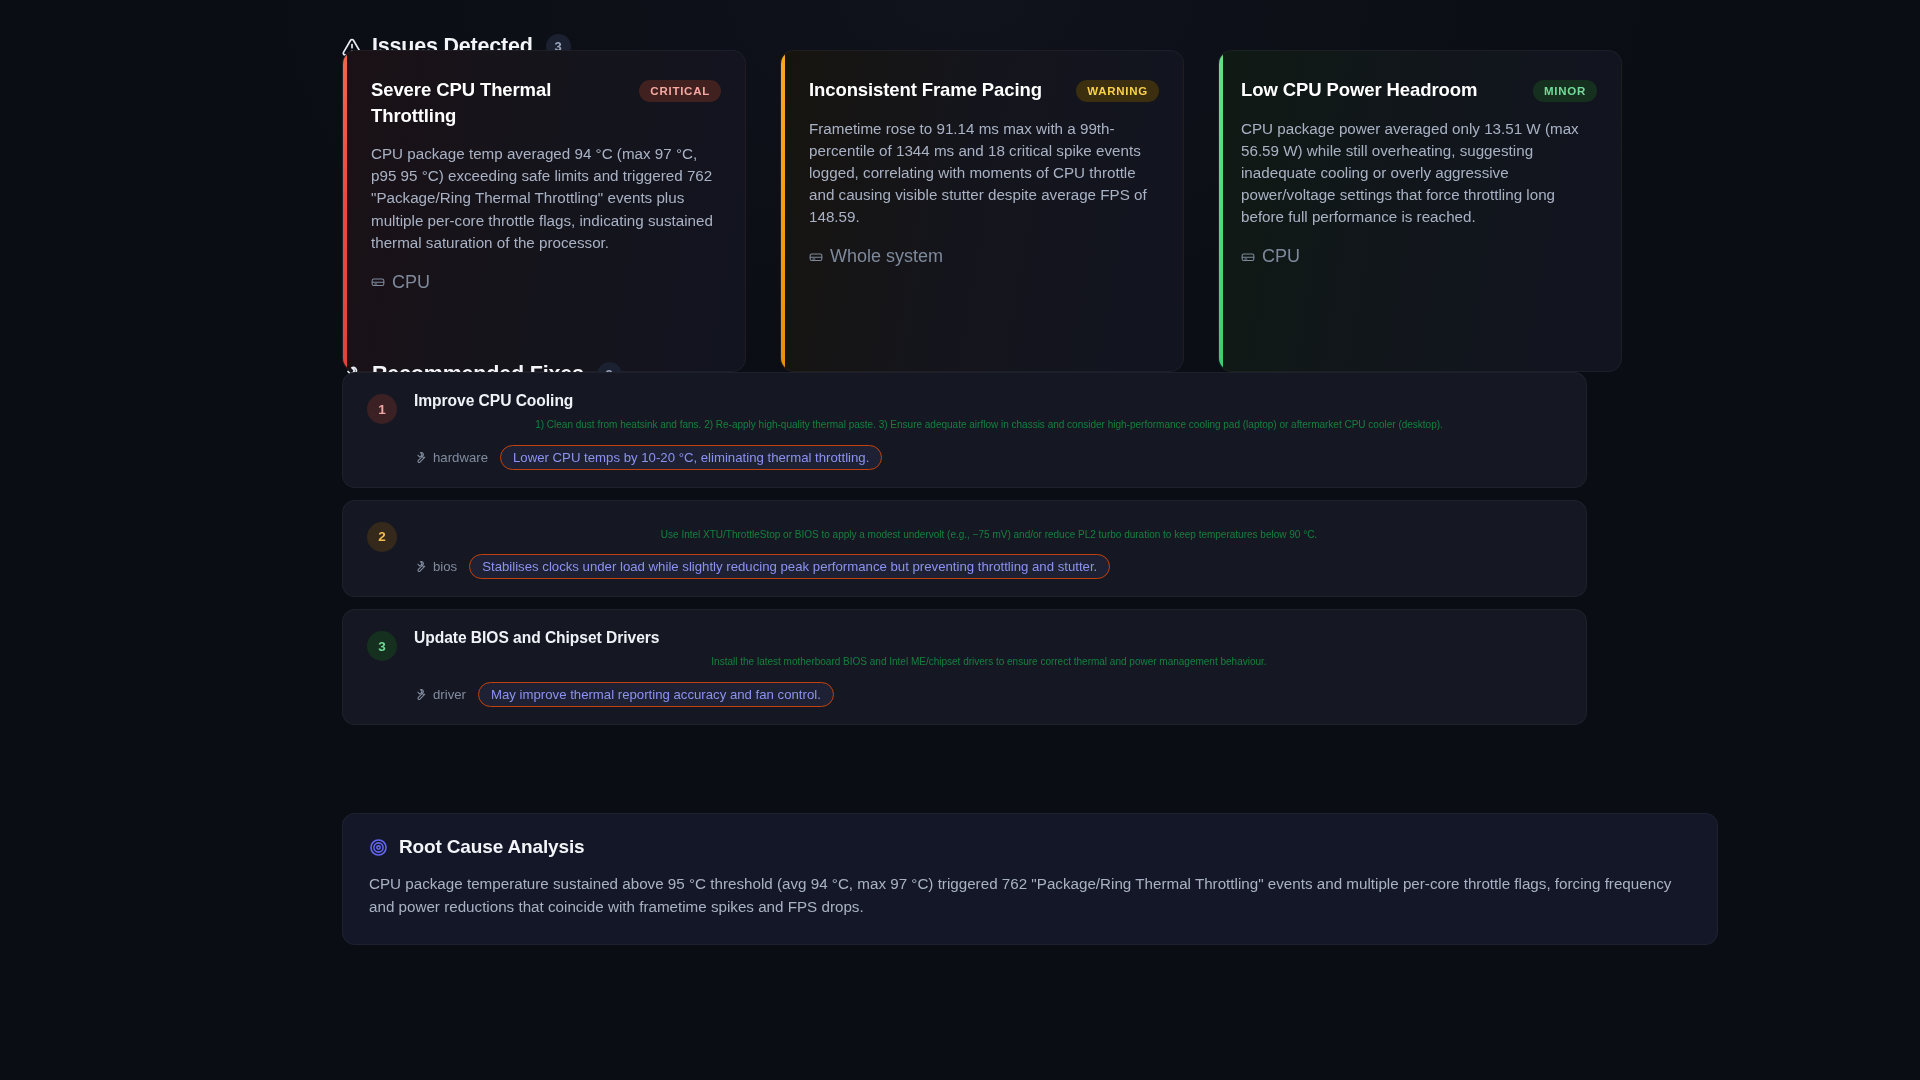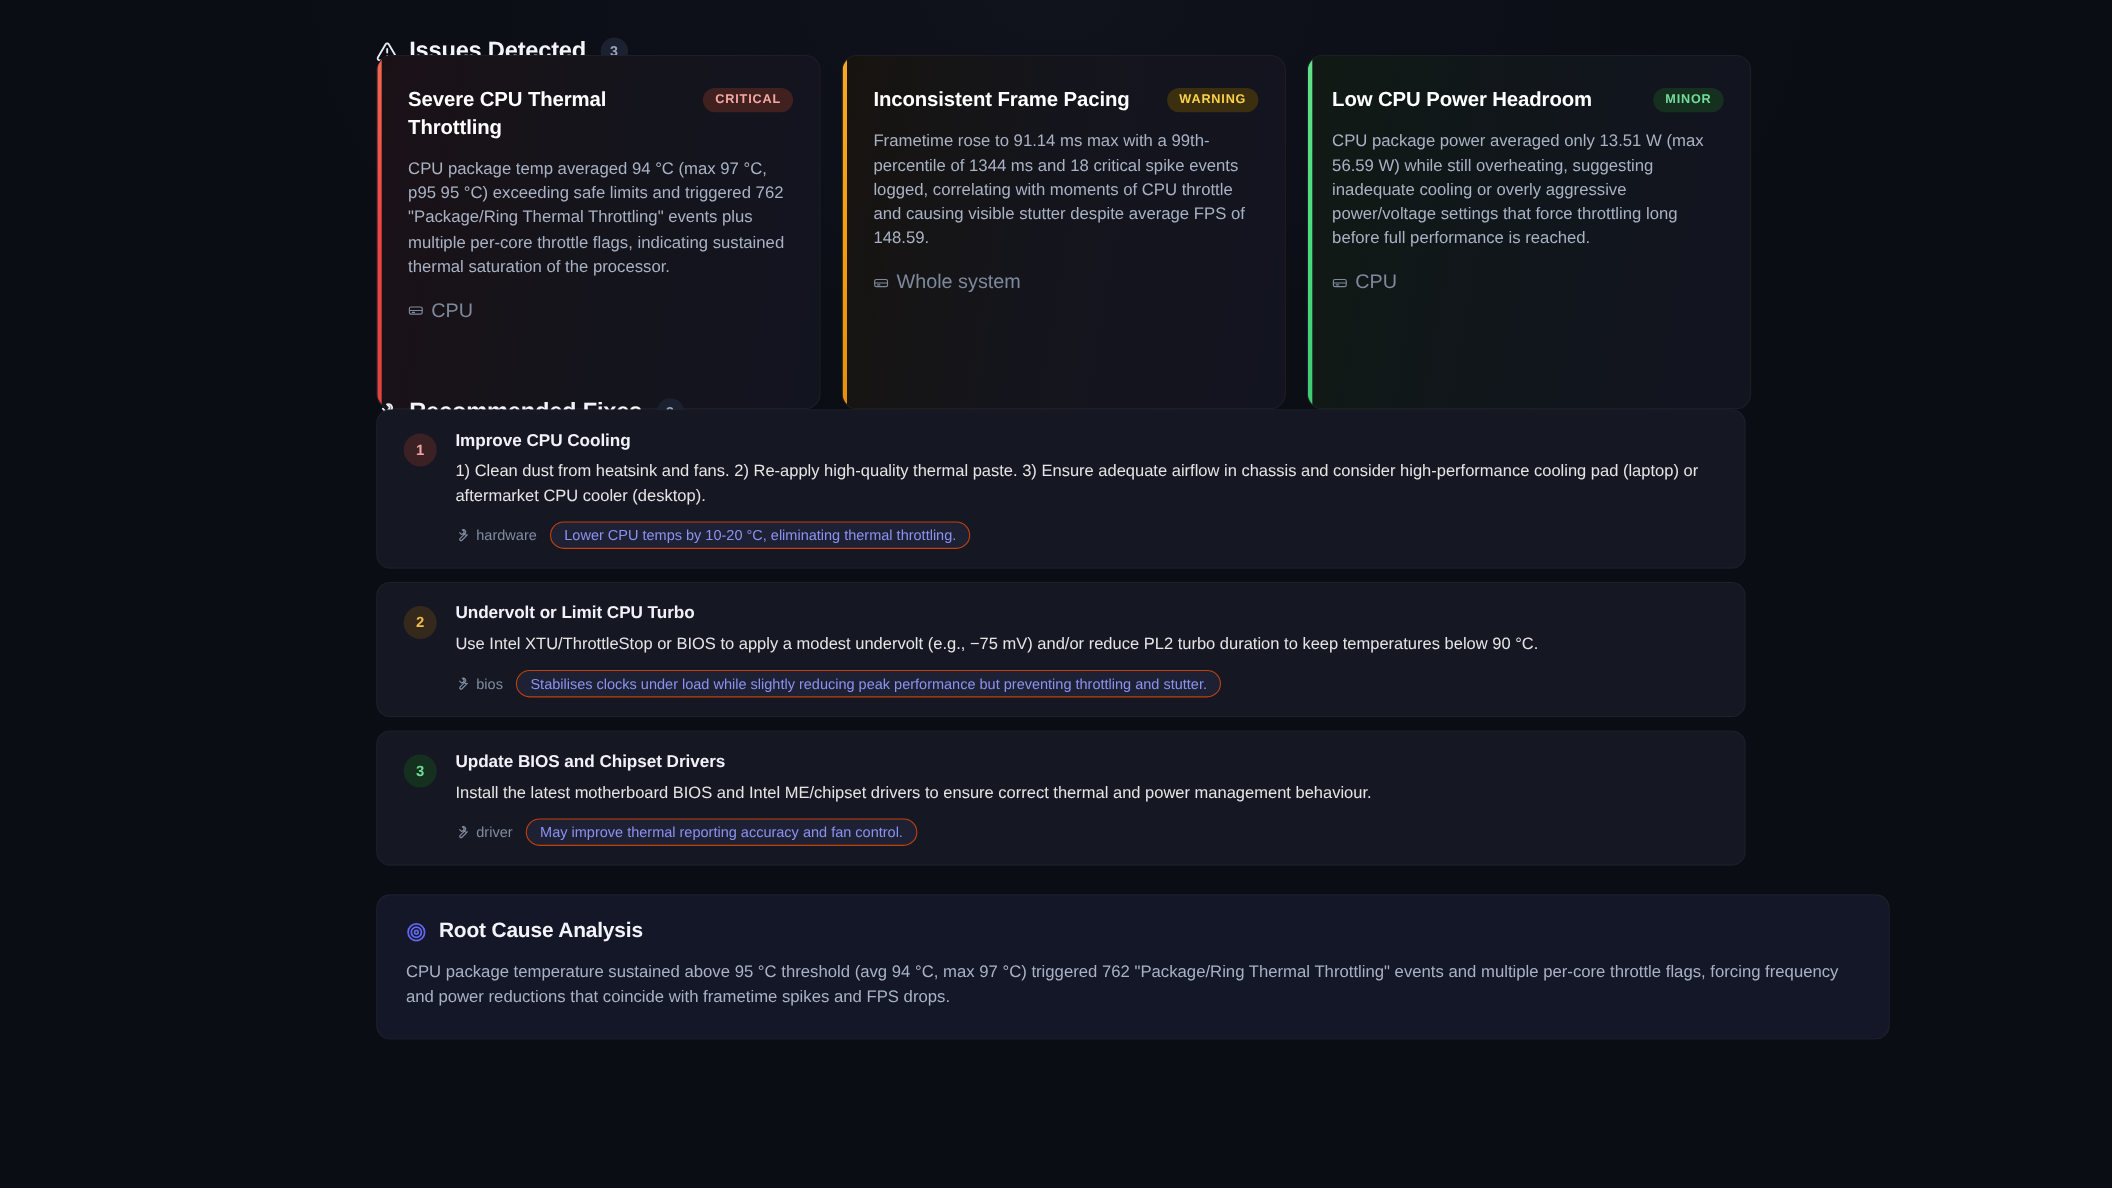--- a/index.html
+++ b/index.html
@@ -30,21 +30,21 @@
     border-radius: 999px; background: #1b2130;
     color: #9aa6bd; font-size: 13px; font-weight: 600;
     display: inline-flex; align-items: center; justify-content: center;
     margin-left: 3px;
   }
 
   
   .issues-head { position: absolute; left: 0; top: 6px; }
   .issues-grid {
     position: absolute; left: 0; top: 50px;
-    display: grid; grid-template-columns: repeat(3, 404px); gap: 19px;
+    display: grid; grid-template-columns: repeat(3, 404px); gap: 34px;
   }
   .issue-card {
     position: relative;
     border-radius: 14px;
     padding: 26px 24px 22px 28px;
     min-height: 322px;
     overflow: hidden;
     border: 1px solid rgba(255,255,255,0.045);
   }
   .issue-card .accent {
@@ -98,21 +98,21 @@
   .fix-num {
     flex: none; width: 30px; height: 30px; border-radius: 50%;
     display: flex; align-items: center; justify-content: center;
     font-size: 13.5px; font-weight: 700; margin-top: 2px;
   }
   .fix-num.n1 { background: #3b2024; color: #f0a6a3; }
   .fix-num.n2 { background: #34291a; color: #f2bd4e; }
   .fix-num.n3 { background: #16301f; color: #6edb96; }
   .fix-body { flex: 1; min-width: 0; }
   .fix-title { font-size: 15.6px; font-weight: 700; color: #f0f2f7; letter-spacing: -0.05px; }
-  .fix-desc { margin-top: 8px; font-size: 15px; line-height: 1.46; color: #e5e5e5; }
+  .fix-desc { margin-top: 8px; font-size: 10px; line-height: 1.46; color: #15803d; text-align: center; }
   .fix-meta { margin-top: 12px; display: flex; align-items: center; gap: 12px; flex-wrap: wrap; }
   .fix-cat { display: flex; align-items: center; gap: 6px; font-size: 13.2px; color: #818c9f; }
   .fix-cat svg { width: 13px; height: 13px; display: block; flex: none; }
   .fix-impact {
     background: #1e2133; border: 1px solid #c2410c;
     color: #8b92f0; font-size: 13.2px;
     padding: 4px 12px; border-radius: 999px;
   }
 
   
@@ -234,21 +234,20 @@
               <span>hardware</span>
             </span>
             <span class="fix-impact">Lower CPU temps by 10-20 °C, eliminating thermal throttling.</span>
           </div>
         </div>
       </div>
 
       <div class="fix-row">
         <div class="fix-num n2">2</div>
         <div class="fix-body">
-          <div class="fix-title">Undervolt or Limit CPU Turbo</div>
           <div class="fix-desc">Use Intel XTU/ThrottleStop or BIOS to apply a modest undervolt (e.g., −75 mV) and/or reduce PL2 turbo duration to keep temperatures below 90 °C.</div>
           <div class="fix-meta">
             <span class="fix-cat">
               <span>
                 <svg viewBox="0 0 24 24" fill="none" stroke="#818c9f" stroke-width="2" stroke-linecap="round" stroke-linejoin="round">
                   <path d="M14.7 6.3a4 4 0 0 0 5.3 5.2l-9 9a2.1 2.1 0 0 1-3-3l9-9a4 4 0 0 0-5.2-5.3l3 3-1.4 3.2-3.2 1.4-3-3"></path>
                 </svg>
               </span>
               <span>bios</span>
             </span>

